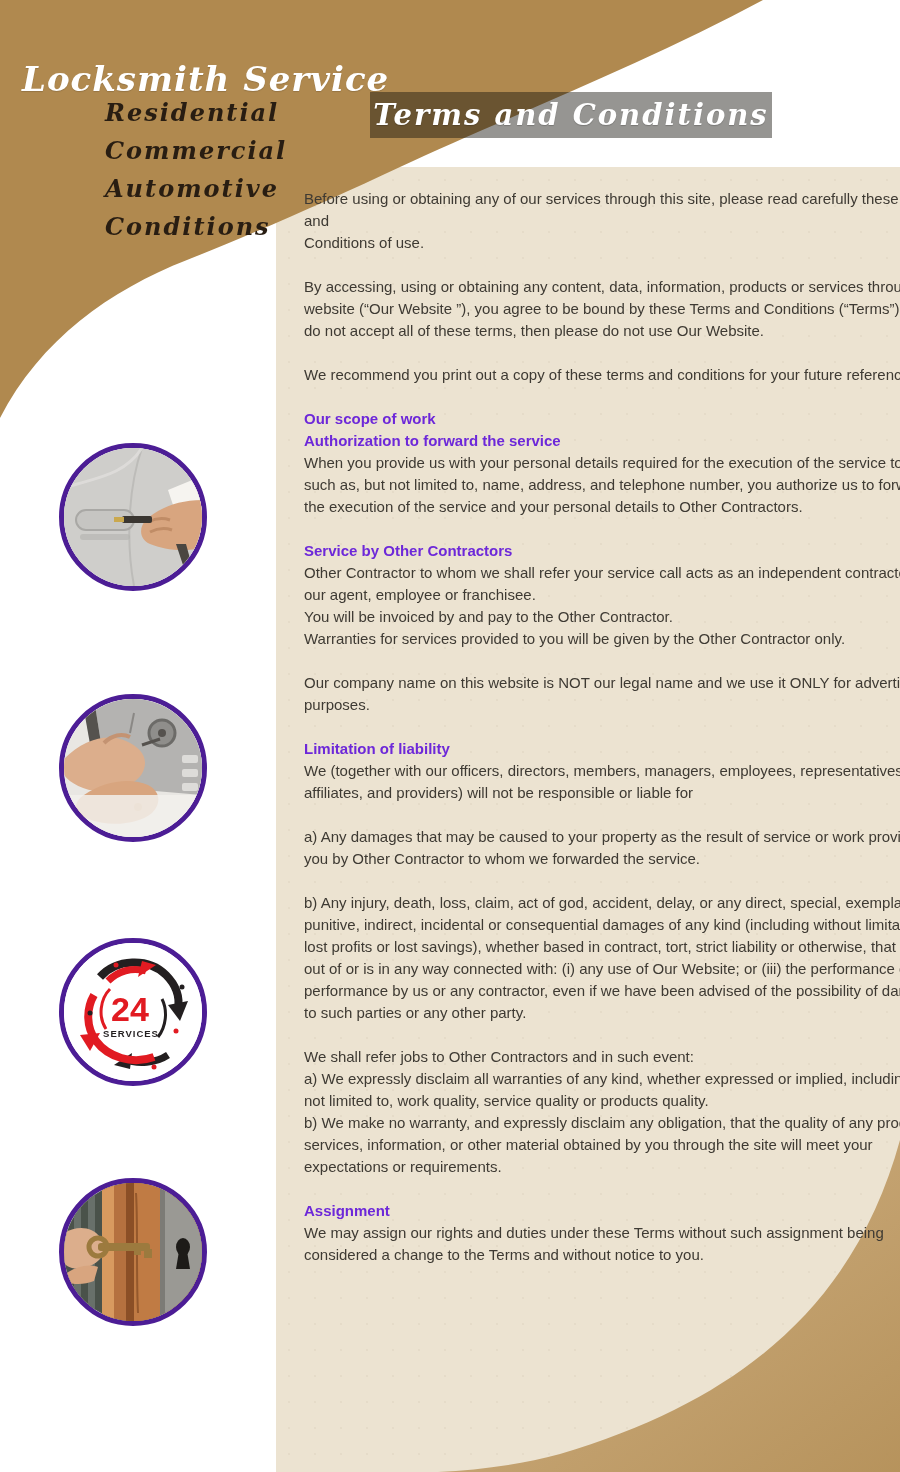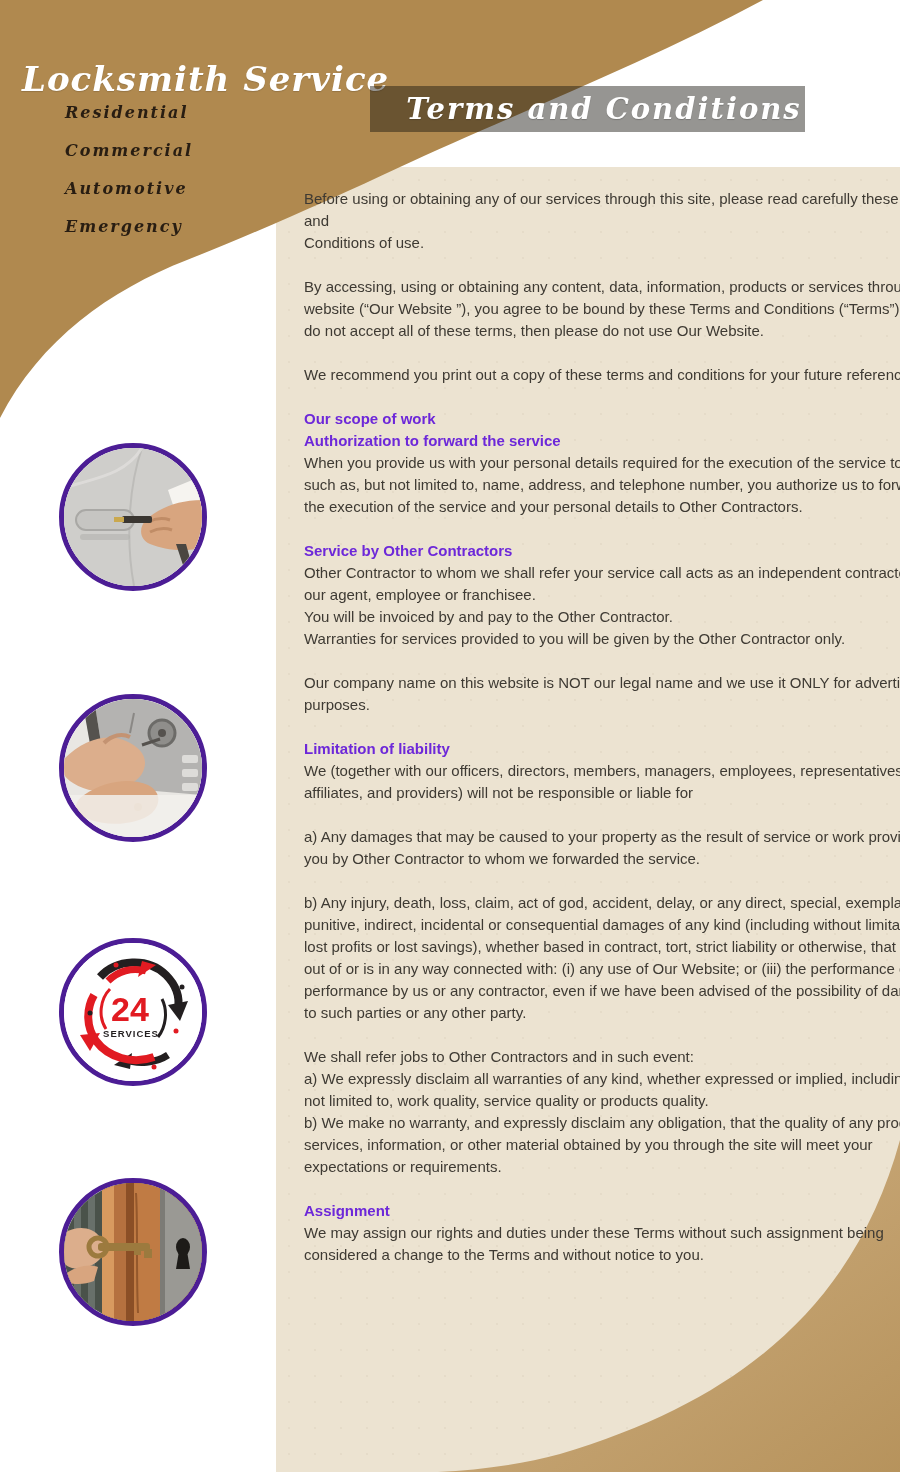--- a/index.html
+++ b/index.html
@@ -37,27 +37,27 @@
     font-family:"DejaVu Serif",serif;font-style:italic;font-weight:bold;
     font-size:34px;line-height:40px;color:#ffffff;letter-spacing:1px;
     text-shadow:0 1px 1px rgba(0,0,0,0.15);
   }
   .service-list{
     position:absolute;left:65px;top:94px;z-index:5;
     list-style:none;margin:0;padding:0;
   }
   .service-list li{
     font-family:"DejaVu Serif",serif;font-style:italic;font-weight:bold;
-    font-size:16px;line-height:38px;color:#281d12;letter-spacing:2px;
+    font-size:24px;line-height:38px;color:#281d12;letter-spacing:2px;margin-left:40px;
   }
   
   .banner{
-    position:absolute;left:370px;top:86px;width:402px;height:46px;z-index:5;
+    position:absolute;left:370px;top:92px;width:402px;height:46px;z-index:5;
     background:rgba(22,19,14,0.45);
-    display:flex;align-items:center;justify-content:center;padding-left:33px;
+    display:flex;align-items:center;justify-content:center;
   }
   .banner span{
     font-family:"DejaVu Serif",serif;font-style:italic;font-weight:bold;
     font-size:29px;color:#ffffff;letter-spacing:2px;white-space:nowrap;
     text-shadow:0 1px 1px rgba(0,0,0,0.2);
   }
   
   .photo{
     position:absolute;left:59px;width:138px;height:138px;border-radius:50%;
     border:5px solid #4c1d95;overflow:hidden;background:#ffffff;z-index:5;
@@ -111,21 +111,21 @@
 b) We make no warranty, and expressly disclaim any obligation, that the quality of any products, services, information, or other material obtained by you through the site will meet your expectations or requirements.</div>
       <div class="block heading">Assignment</div>
       <div class="block">We may assign our rights and duties under these Terms without such assignment being considered a change to the Terms and without notice to you.</div>
     </div>
 
   <h1 class="brand-title">Locksmith Service</h1>
   <ul class="service-list" id="services">
       <li>Residential</li>
       <li>Commercial</li>
       <li>Automotive</li>
-      <li>Emergency</li>
+      <li>Conditions</li>
     </ul>
 
   <div class="banner">
     <span>Terms and Conditions</span>
   </div>
 
   <div class="photo photo-1">
     <svg width="138" height="138" viewBox="0 0 138 138">
       <rect width="138" height="138" fill="#d6d5d2"></rect>
       <path d="M0,0 H138 V138 H0 Z" fill="#cfcecb"></path>

